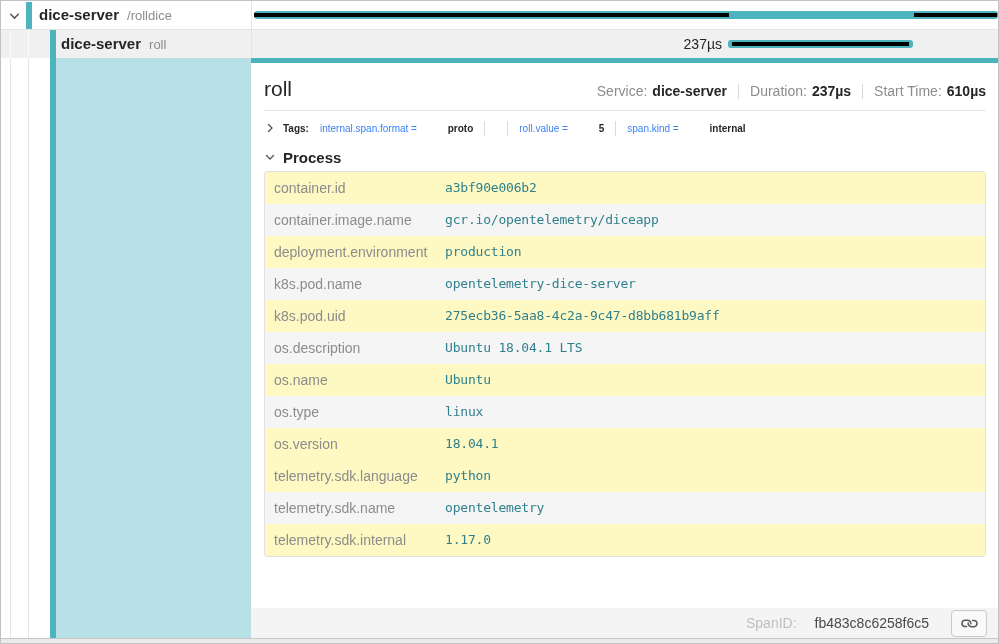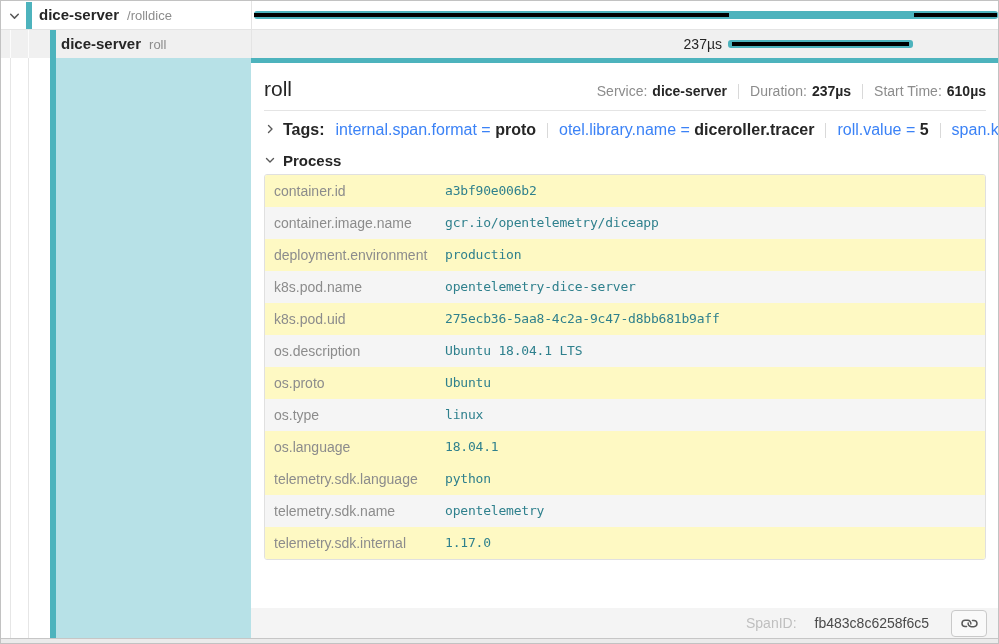--- a/index.html
+++ b/index.html
@@ -51,27 +51,27 @@
   .accent-strip { height: 5px; background: var(--accent); }
   .detail-body { padding: 0 14px 0 13px; }
   .detail-header { display: flex; justify-content: space-between; align-items: baseline; margin-top: 14px; }
   .span-title { font-size: 21px; font-weight: 500; color: #262626; }
   .meta { display: flex; align-items: center; font-size: 14px; white-space: nowrap; }
   .meta-label { color: #8c8c8c; }
   .meta-value { color: #262626; font-weight: 700; margin-left: 5px; }
   .vdiv { display: inline-block; width: 1px; height: 15px; background: #d9d9d9; margin: 0 11px; align-self: center; }
   .header-rule { border: none; border-top: 1px solid #e4e4e4; margin-top: 9px; }
 
-  .tags-row { display: flex; align-items: center; margin-top: 10px; font-size: 16px; flex-wrap: nowrap; white-space: nowrap; }
+  .tags-row { display: flex; align-items: center; margin-top: 10px; font-size: 10px; flex-wrap: nowrap; white-space: nowrap; }
   .section-toggle { display: inline-flex; align-items: center; cursor: pointer; }
   .section-label { font-weight: 700; color: #262626; margin-left: 7px; }
   .tags-list { display: flex; align-items: center; margin-left: 11px; }
   .tag-item { white-space: nowrap; }
   .tag-key, .tag-eq { color: #3b82f6; }
-  .tag-val { color: #262626; font-weight: 600; }
+  .tag-val { color: #262626; font-weight: 600; margin-left: 28px; }
 
   .process-row { display: flex; align-items: center; margin-top: 13px; font-size: 15px; }
 
   table.process-table {
     width: 100%; margin-top: 5px; border-collapse: separate; border-spacing: 0;
     border: 1px solid #e0e0e0; border-radius: 3px; overflow: hidden;
   }
   .process-table td { padding: 9px 8px; line-height: 14px; vertical-align: top; }
   .process-table td.pkey { width: 172px; font-size: 14px; color: #8c8c8c; padding-left: 9px; }
   .process-table td.pval {
@@ -170,21 +170,20 @@
           <span>
             <svg width="12" height="12" viewBox="0 0 12 12">
                 <polyline points="4.5,2.5 8,6 4.5,9.5" fill="none" stroke="#595959" stroke-width="1.4" stroke-linecap="round" stroke-linejoin="round"></polyline>
               </svg>
           </span>
           <span class="section-label">Tags:</span>
         </span>
         <span class="tags-list">
             <span class="tag-item"><span class="tag-key">internal.span.format</span><span class="tag-eq"> = </span><span class="tag-val">proto</span></span>
             <span class="vdiv"></span>
-            <span class="tag-item"><span class="tag-key">otel.library.name</span><span class="tag-eq"> = </span><span class="tag-val">diceroller.tracer</span></span>
             <span class="vdiv"></span>
             <span class="tag-item"><span class="tag-key">roll.value</span><span class="tag-eq"> = </span><span class="tag-val">5</span></span>
             <span class="vdiv"></span>
             <span class="tag-item"><span class="tag-key">span.kind</span><span class="tag-eq"> = </span><span class="tag-val">internal</span></span>
           </span>
       </div>
 
       <div class="process-row">
         <span class="section-toggle">
           <span>
@@ -216,29 +215,29 @@
             </tr>
             <tr class="even">
               <td class="pkey">k8s.pod.uid</td>
               <td class="pval">275ecb36-5aa8-4c2a-9c47-d8bb681b9aff</td>
             </tr>
             <tr class="odd">
               <td class="pkey">os.description</td>
               <td class="pval">Ubuntu 18.04.1 LTS</td>
             </tr>
             <tr class="even">
-              <td class="pkey">os.proto</td>
+              <td class="pkey">os.name</td>
               <td class="pval">Ubuntu</td>
             </tr>
             <tr class="odd">
               <td class="pkey">os.type</td>
               <td class="pval">linux</td>
             </tr>
             <tr class="even">
-              <td class="pkey">os.language</td>
+              <td class="pkey">os.version</td>
               <td class="pval">18.04.1</td>
             </tr>
             <tr class="even">
               <td class="pkey">telemetry.sdk.language</td>
               <td class="pval">python</td>
             </tr>
             <tr class="odd">
               <td class="pkey">telemetry.sdk.name</td>
               <td class="pval">opentelemetry</td>
             </tr>

